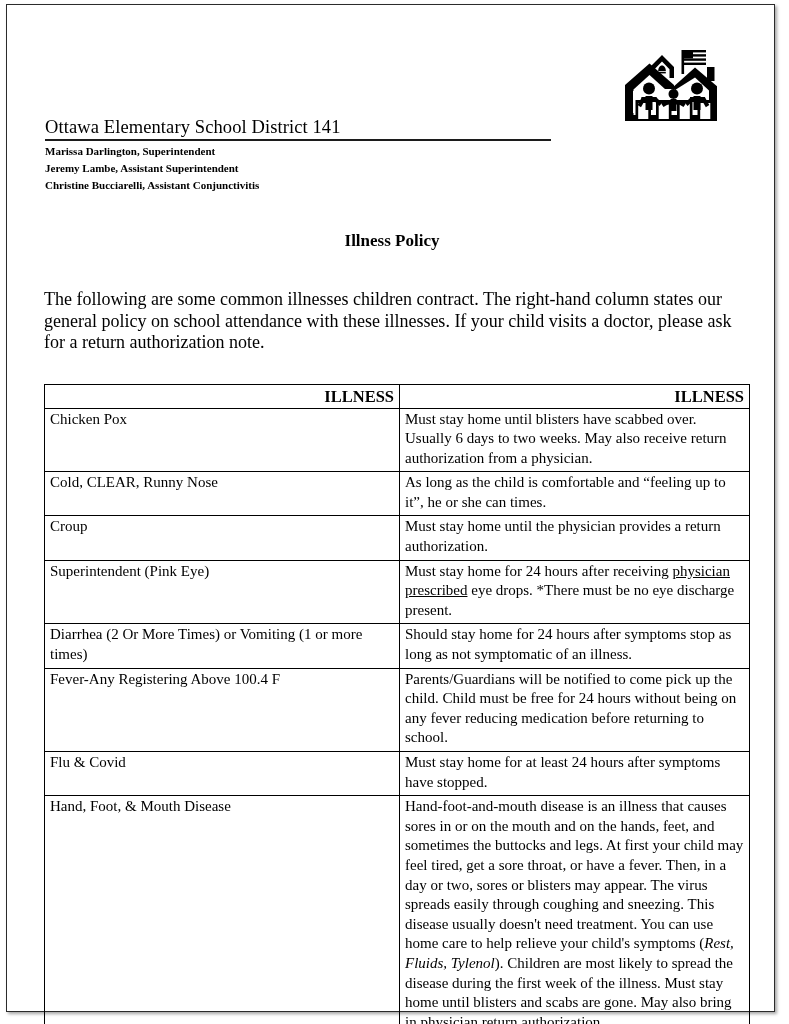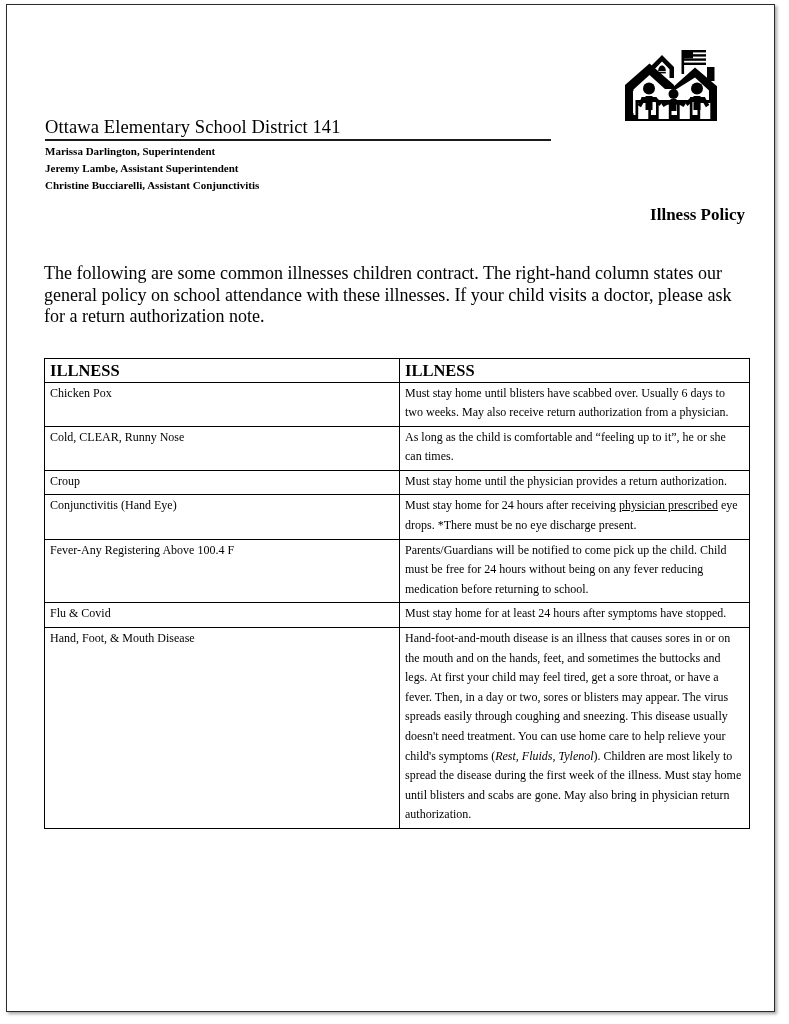--- a/index.html
+++ b/index.html
@@ -67,24 +67,24 @@
     position: absolute;
     left: 6px;
     top: 108px;
     font-weight: bold;
     font-size: 11px;
     line-height: 17.2px;
   }
 
   
   .doc-title {
-    text-align: right;
+    text-align: center;
     font-weight: bold;
     font-size: 17px;
-    margin-top: 10px;
+    margin-top: 36px;
   }
   .intro {
     margin-top: 38px;
     font-size: 18px;
     line-height: 21.5px;
     text-align: left;
     padding: 0 3px 0 5px;
   }
 
   
@@ -97,31 +97,31 @@
     border: 1.6px solid #000;
   }
   .policy-table col.illness-col { width: 355px; }
   .policy-table col.policy-col  { width: 350px; }
 
   .policy-table th,
   .policy-table td {
     border: 1px solid #000;
     vertical-align: top;
     padding: 1px 5px 3px 5px;
-    font-size: 12px;
+    font-size: 15px;
     line-height: 19.6px;
   }
   .policy-table th {
     text-align: left;
     font-weight: bold;
     font-size: 16.5px;
     line-height: 21px;
     padding-bottom: 1px;
   }
-  .policy-table thead tr th { border-bottom: 1.6px solid #000; }
+  .policy-table thead tr th { border-bottom: 1.6px solid #000; text-align: right; }
   u.inline-underline { text-decoration: underline; }
   i.inline-italic { font-style: italic; }
 </style>
 </head>
 <body>
 
 <div id="page">
   <div id="content">
 
     <div class="letterhead">
@@ -221,24 +221,28 @@
           <td>Cold, CLEAR, Runny Nose</td>
           <td>As long as the child is comfortable and “feeling up to it”, he or she can times.</td>
         </tr>
 
         <tr>
           <td>Croup</td>
           <td>Must stay home until the physician provides a return authorization.</td>
         </tr>
 
         <tr>
-          <td>Conjunctivitis (Hand Eye)</td>
+          <td>Superintendent (Pink Eye)</td>
           <td><span>Must stay home for 24 hours after receiving </span><u class="inline-underline">physician prescribed</u><span> eye drops. *There must be no eye discharge present.</span></td>
         </tr>
 
+        <tr>
+          <td>Diarrhea (2 Or More Times) or Vomiting (1 or more times)</td>
+          <td>Should stay home for 24 hours after symptoms stop as long as not symptomatic of an illness.</td>
+        </tr>
 
         <tr>
           <td>Fever-Any Registering Above 100.4 F</td>
           <td>Parents/Guardians will be notified to come pick up the child. Child must be free for 24 hours without being on any fever reducing medication before returning to school.</td>
         </tr>
 
         <tr>
           <td>Flu &amp; Covid</td>
           <td>Must stay home for at least 24 hours after  symptoms have stopped.</td>
         </tr>

